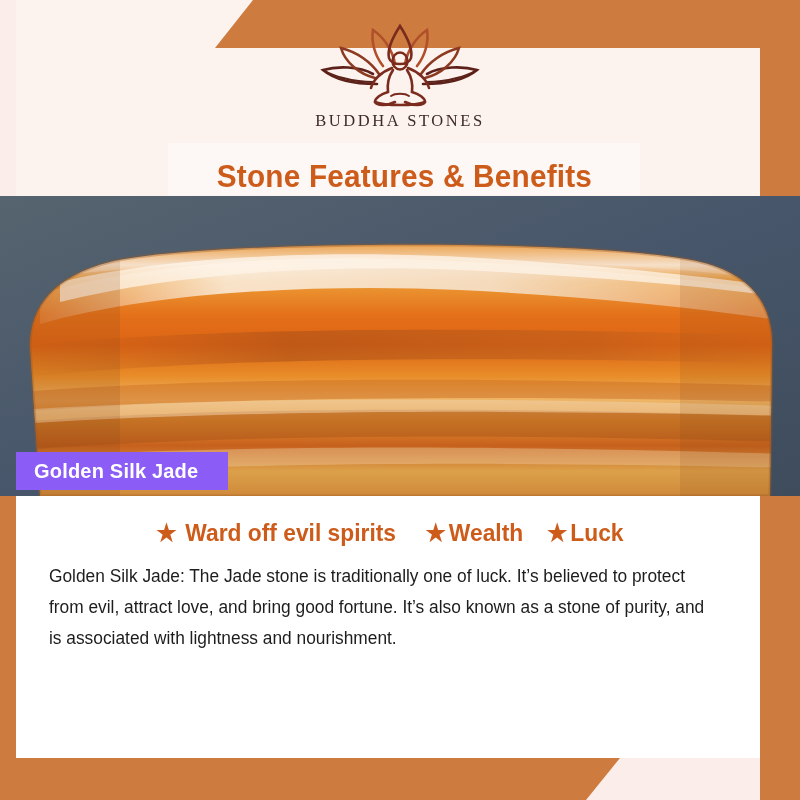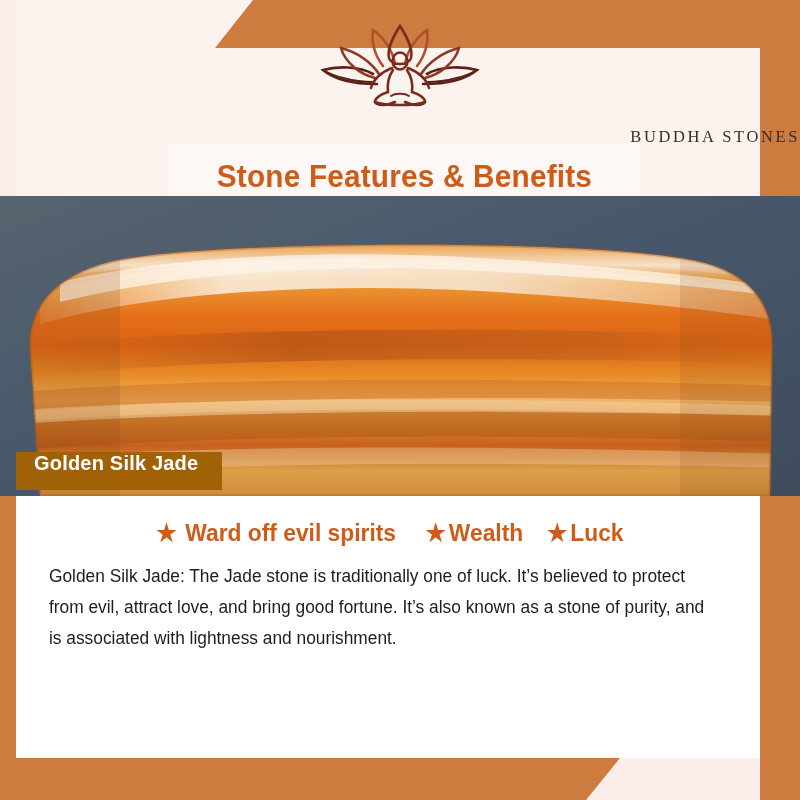--- a/index.html
+++ b/index.html
@@ -89,26 +89,26 @@
     left: 0;
     width: 800px;
     text-align: center;
   }
   .logo-mark {
     display: block;
     margin: 0 auto;
   }
   .brand-name {
     display: block;
-    margin-top: 19px;
+    margin-top: 3px;
     font-family: "Liberation Serif", serif;
     font-size: 16.5px;
     letter-spacing: 2.6px;
     color: #3d2b26;
-    text-align: right;
+    text-align: center;
   }
 
   .title-card {
     position: absolute;
     top: 143px;
     left: 168px;
     width: 472px;
     height: 52px;
     background: #fdf8f6;
     display: flex;
@@ -141,24 +141,24 @@
     display: block;
     width: 800px;
     height: 300px;
   }
 
   .stone-label {
     position: absolute;
     left: 16px;
     bottom: 6px;
     height: 38px;
-    padding: 0 24px 0 18px;
-    background: #a16207;
+    padding: 0 30px 0 18px;
+    background: #8b5cf6;
     display: flex;
-    align-items: flex-start;
+    align-items: center;
     z-index: 9;
   }
   .stone-label span {
     font-family: "Liberation Sans", sans-serif;
     font-size: 20px;
     font-weight: bold;
     color: #ffffff;
     letter-spacing: 0.2px;
     white-space: nowrap;
   }

